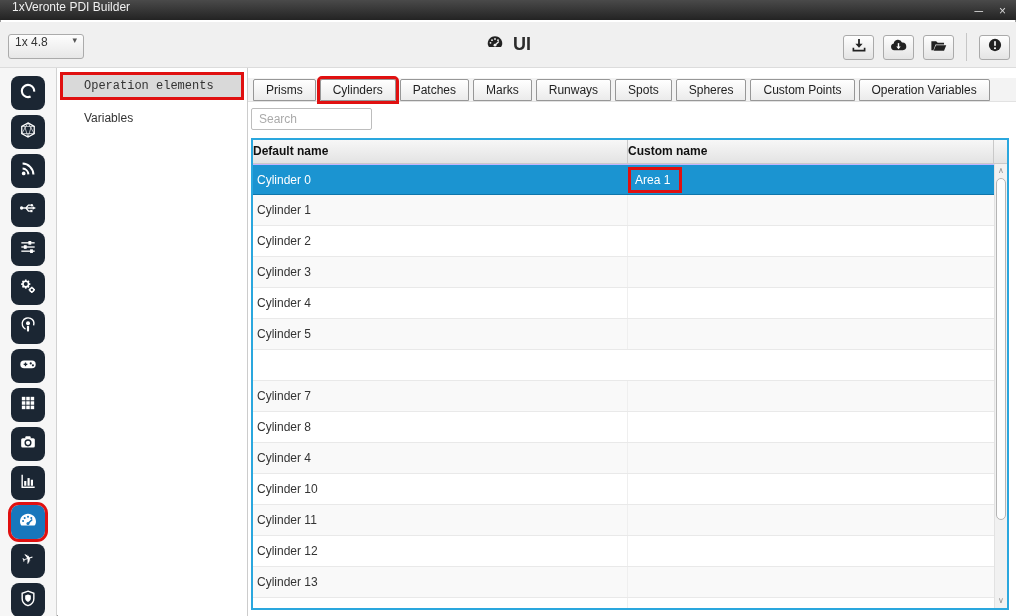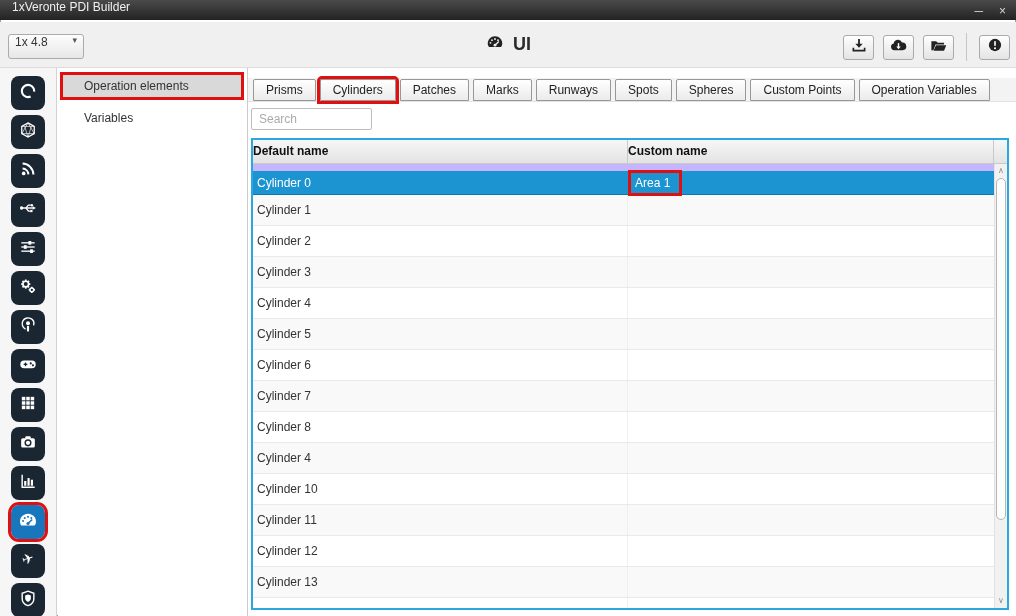--- a/index.html
+++ b/index.html
@@ -64,21 +64,21 @@
 
   
   .navpanel {
     position:absolute; left:58px; top:68px; width:190px; bottom:0;
     background:#ffffff; border-right:1px solid #cccccc;
   }
   .nav-item {
     height:22px; line-height:22px; font-size:12px; color:#333;
     padding-left:21px; margin:7px 6px 10px 5px;
   }
-  .nav-item.selected { background:#d9d9d9; }
+  .nav-item.selected { background:#d9d9d9;font-family:Liberation Mono, monospace; }
   .nav-item.highlighted { outline:3px solid #e01010; }
 
   
   .content { position:absolute; left:248px; top:68px; right:0; bottom:0; background:#fff; }
   .tabstrip {
     position:absolute; left:0; right:0; top:10px; height:24px;
     background:#f3f3f3; border-bottom:1px solid #e2e2e2;
   }
   .tabs { position:absolute; left:5px; top:11px; display:flex; gap:4px; }
   .tab {
@@ -117,21 +117,21 @@
   .tr {
     display:flex; height:31px; font-size:12px; color:#333;
     border-bottom:1px solid #e9e9e9; background:#ffffff;
   }
   .tr:nth-child(even) { background:#f9f9f9; }
   .td { display:flex; align-items:center; }
   .td1 { width:375px; padding-left:4px; border-right:1px solid #efefef; }
   .td2 { flex:1; padding-left:4px; }
   .tr.selected {
     background:#1b94d1 !important; color:#ffffff;
-    border-top:7px solid #c4b5fd; border-bottom:1px solid #0f76ab;
+    border-top:1px solid #c4b5fd; border-bottom:1px solid #0f76ab;
   }
   .tr.selected .td1 { border-right-color:transparent; }
   .area-badge {
     display:inline-block; border:3px solid #e01010;
     padding:2px 9px 2px 4px; line-height:16px; margin-left:-4px;
   }
 
   
   .vscroll {
     position:absolute; top:24px; right:0; bottom:0; width:13px;
@@ -426,21 +426,20 @@
   </div>
         <div class="tr">
     <div class="td td1">Cylinder 4</div>
     <div class="td td2"></div>
   </div>
         <div class="tr">
     <div class="td td1">Cylinder 5</div>
     <div class="td td2"></div>
   </div>
         <div class="tr">
-    <div class="td td1">Cylinder 6</div>
     <div class="td td2"></div>
   </div>
         <div class="tr">
     <div class="td td1">Cylinder 7</div>
     <div class="td td2"></div>
   </div>
         <div class="tr">
     <div class="td td1">Cylinder 8</div>
     <div class="td td2"></div>
   </div>

